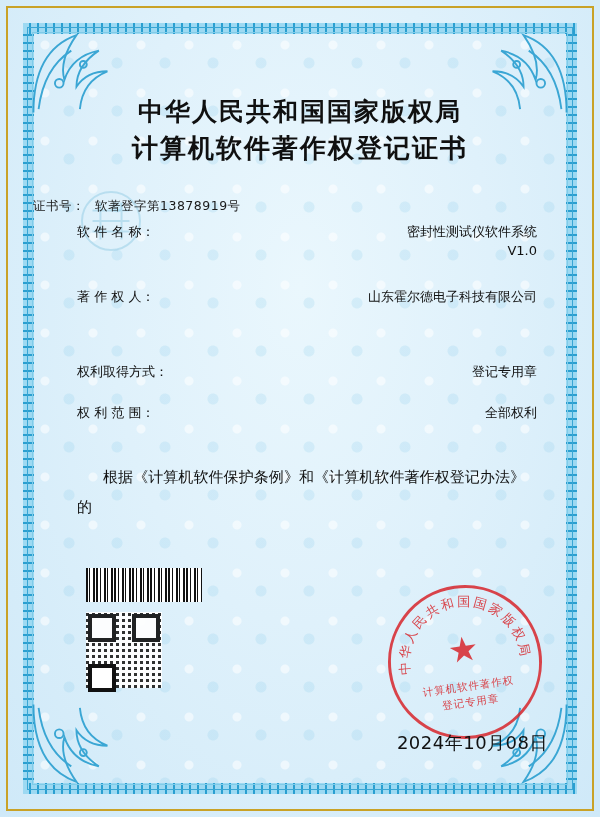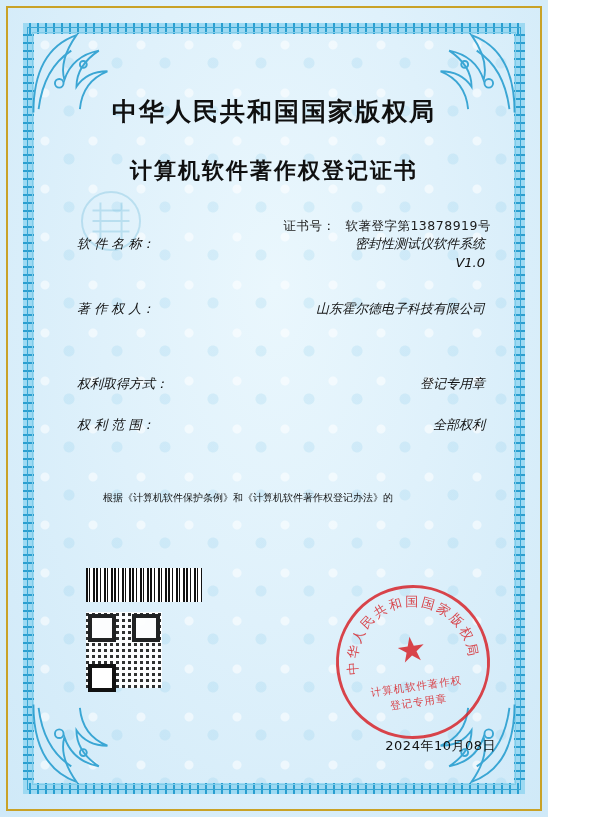--- a/index.html
+++ b/index.html
@@ -4,21 +4,21 @@
 <style>
   html,body{margin:0;padding:0;}
   body{
     width:600px;height:817px;
     background:#ffffff;
     font-family:"DejaVu Sans","Liberation Sans",sans-serif;
     overflow:hidden;
   }
   .cert{
     position:relative;
-    width:548px;height:817px;
+    width:600px;height:817px;
     box-sizing:border-box;
     background:
       radial-gradient(ellipse at 50% 35%, #eaf7fd 0%, #dff1fb 45%, #cfe9f8 100%);
     overflow:hidden;
   }
   
   .frame-outer{
     position:absolute;left:6px;top:6px;right:6px;bottom:6px;
     border:2px solid #c9a227;
     box-sizing:border-box;
@@ -69,44 +69,44 @@
     position:absolute;left:33px;top:33px;right:33px;bottom:33px;
   }
   .title1,.title2{
     text-align:center;
     color:#101010;
     font-family:"DejaVu Serif","Liberation Serif",serif;
     font-weight:bold;
     letter-spacing:2px;
   }
   .title1{font-size:25px;margin-top:62px;}
-  .title2{font-size:22px;margin-top:28px;}
+  .title2{font-size:26px;margin-top:3px;}
   .certno{
-    text-align:right;
+    text-align:left;
     margin-top:32px;
     padding-right:24px;
     font-size:12.5px;
     color:#1a1a1a;
     letter-spacing:.5px;
   }
   .certno .lbl{margin-right:10px;}
-  .rows{margin-top:0;padding-left:44px;padding-right:30px;font-style:italic;}
+  .rows{margin-top:8px;padding-left:44px;padding-right:30px;}
   .row{display:flex;align-items:flex-start;margin-bottom:9px;font-size:13px;color:#111;}
   .row .label{
     width:108px;flex:0 0 108px;
     letter-spacing:0;
     white-space:nowrap;
   }
   .row .value{flex:1;line-height:1.45;text-align:right;}
   .row .value .line2{display:block;}
   .gap-big{height:47px;}
   .para{
-    margin-top:30px;
+    margin-top:16px;
     padding-left:44px;padding-right:42px;
-    font-size:10px;color:#111;line-height:2.0;
+    font-size:15px;color:#111;line-height:2.0;
     text-align:justify;
   }
   .para .indent{display:block;text-indent:26px;}
   
   .barcode{
     position:absolute;left:86px;top:568px;
     width:116px;height:34px;
     background:repeating-linear-gradient(90deg,
       #111 0 2px, #fff 2px 3px, #111 3px 4px, #fff 4px 7px,
       #111 7px 9px, #fff 9px 10px, #111 10px 12px, #fff 12px 14px,
@@ -142,21 +142,21 @@
     font-size:34px;color:#d8262c;line-height:1;
   }
   .seal .l1,.seal .l2{
     position:absolute;left:0;width:100%;text-align:center;
     color:#d8262c;font-size:10.5px;letter-spacing:1px;
   }
   .seal .l1{top:92px;}
   .seal .l2{top:108px;}
   .date{
     position:absolute;right:52px;bottom:62px;
-    font-size:13px;color:#111;letter-spacing:.5px;
+    font-size:18px;color:#111;letter-spacing:.5px;
   }
 </style>
 </head>
 <body>
 
 <div class="cert">
 
   <div class="frame-outer"></div>
   <div class="frame-greek"></div>
   <div class="frame-inner"></div>

